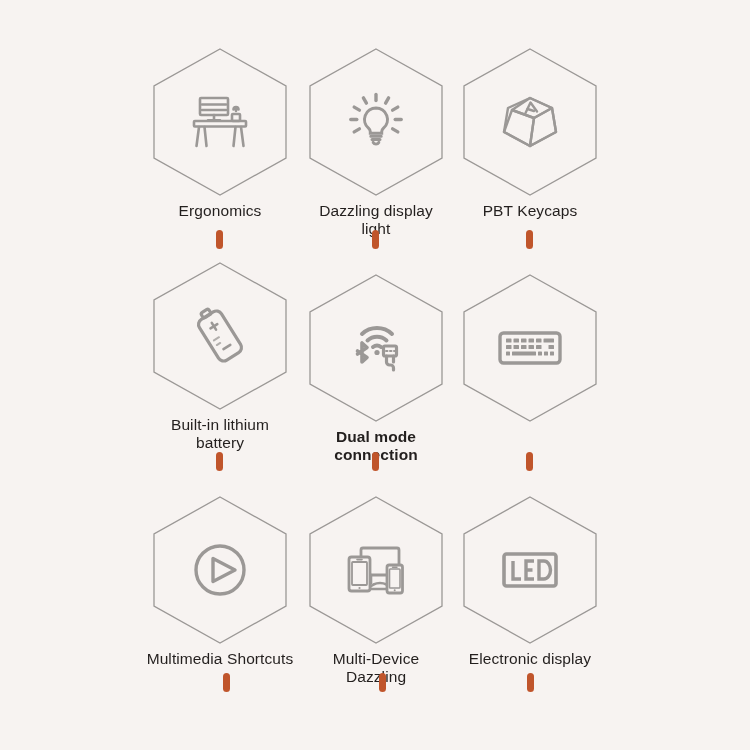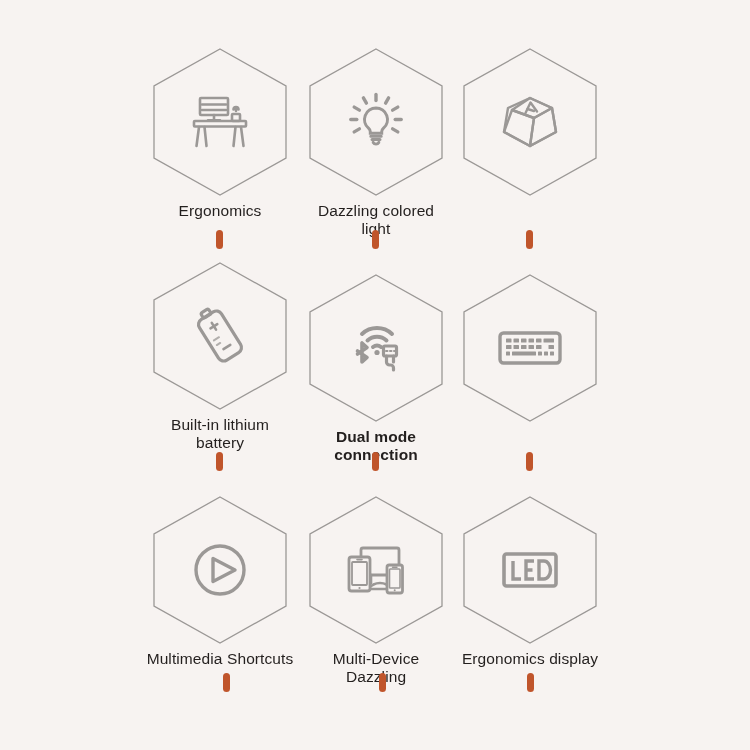--- a/index.html
+++ b/index.html
@@ -128,40 +128,41 @@
               <line x1="14.2" y1="21.1" x2="19.4" y2="24.1"></line>
               <line x1="57.8" y1="21.1" x2="52.6" y2="24.1"></line>
               <line x1="10.8" y1="33.5" x2="16.8" y2="33.5"></line>
               <line x1="61.2" y1="33.5" x2="55.2" y2="33.5"></line>
               <line x1="14.2" y1="45.9" x2="19.4" y2="42.9"></line>
               <line x1="57.8" y1="45.9" x2="52.6" y2="42.9"></line>
             </g>
           </g>
         </svg>
       </div>
-      <div class="cell-label">Dazzling colored
+      <div class="cell-label">Dazzling display
 light</div>
     </div>
 
     <div class="cell" style="left:430px; top:46px;">
       <div class="hex-wrap">
         <svg class="hex-svg" viewBox="0 0 140 152">
           <polygon points="70,3 136,40 136,112 70,149 4,112 4,40" fill="none" stroke="#9b9896" stroke-width="1.3"></polygon>
         </svg>
         <svg class="icon-svg" viewBox="0 0 72 72">
           <g fill="none" stroke="#9b9896" stroke-width="2.4" stroke-linejoin="round" stroke-linecap="round">
             <path d="M36 12 L58 22 L62 46 L36 60 L10 46 L14 22 Z"></path>
             <path d="M36 12 L58 22 L40 32 L18 24 Z"></path>
             <path d="M18 24 L40 32 L36 60 L10 46 Z"></path>
             <path d="M40 32 L58 22 L62 46 L36 60 Z"></path>
             <path d="M31.5 27 L36.5 16.5 L43 25.5"></path>
             <path d="M33.5 23 L40 25"></path>
           </g>
         </svg>
       </div>
+      <div class="cell-label">PBT Keycaps</div>
     </div>
 
     <div class="cell" style="left:120px; top:260px;">
       <div class="hex-wrap">
         <svg class="hex-svg" viewBox="0 0 140 152">
           <polygon points="70,3 136,40 136,112 70,149 4,112 4,40" fill="none" stroke="#9b9896" stroke-width="1.3"></polygon>
         </svg>
         <svg class="icon-svg" viewBox="0 0 72 72">
           <g fill="none" stroke="#9b9896" stroke-linecap="round" stroke-linejoin="round" transform="rotate(-32 36 36)">
             <rect x="23" y="12" width="26" height="48" rx="6" stroke-width="3.2"></rect>
@@ -293,21 +294,21 @@
         </svg>
         <svg class="icon-svg" viewBox="0 0 72 72">
           <rect x="10" y="20" width="52" height="32" rx="2.5" fill="none" stroke="#9b9896" stroke-width="3.6"></rect>
           <g fill="none" stroke="#9b9896" stroke-width="3.4" stroke-linejoin="miter" stroke-linecap="butt">
             <path d="M19 27 L19 45 L27 45"></path>
             <path d="M40 27 L32 27 L32 45 L40 45 M32 36 L38.5 36"></path>
             <path d="M45 27 L50 27 a6.5 9 0 0 1 0 18 L45 45 Z"></path>
           </g>
         </svg>
       </div>
-      <div class="cell-label">Ergonomics display</div>
+      <div class="cell-label">Electronic display</div>
     </div>
 
   </div>
 
   <div>
     <span class="pill" style="left:216px; top:230px;"></span>
     <span class="pill" style="left:372px; top:230px;"></span>
     <span class="pill" style="left:526px; top:230px;"></span>
 
     <span class="pill" style="left:216px; top:452px;"></span>

